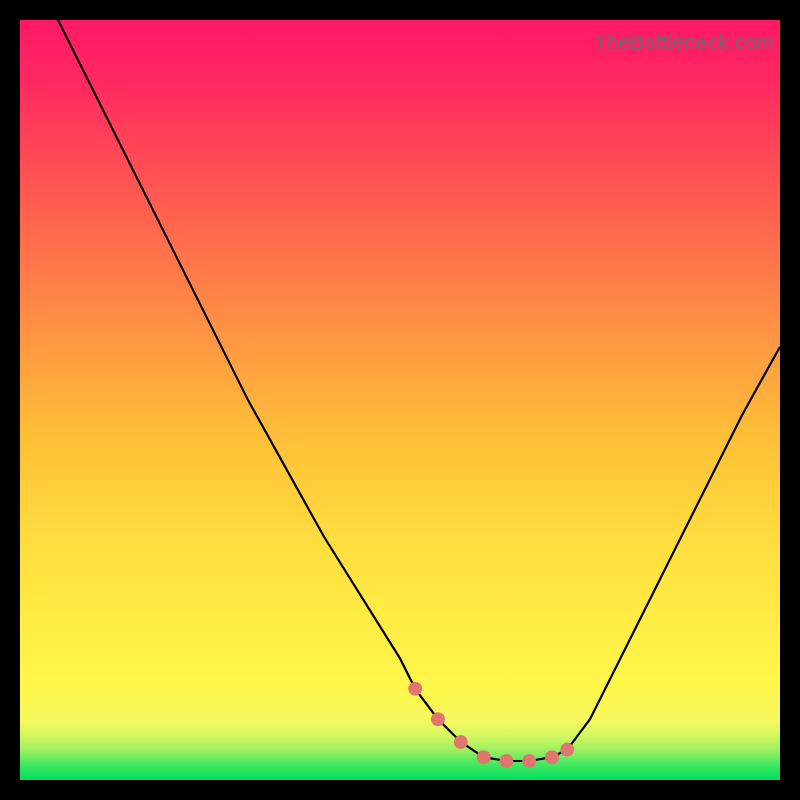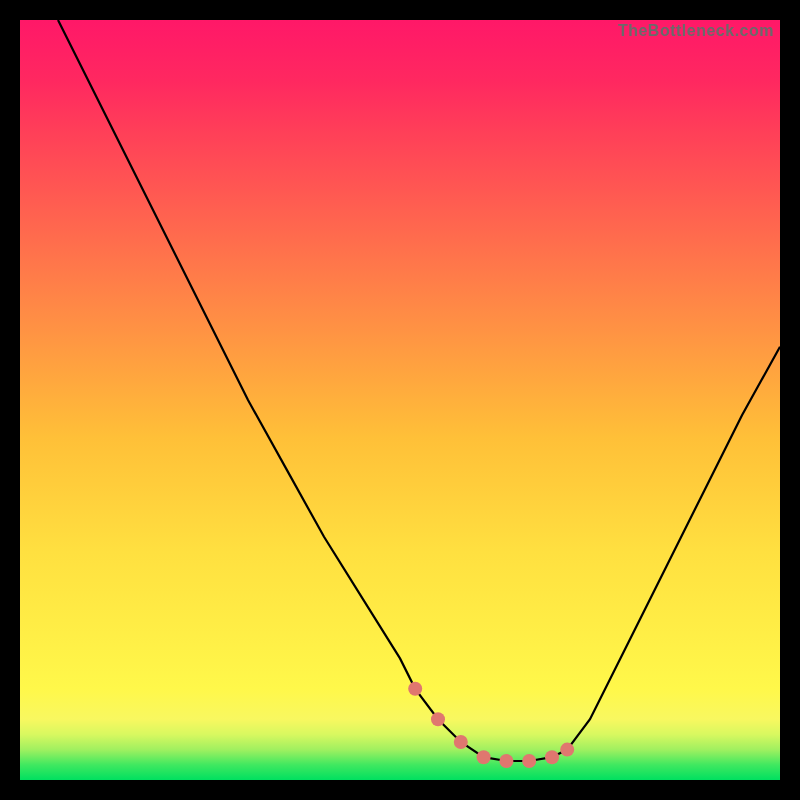--- a/index.html
+++ b/index.html
@@ -36,26 +36,26 @@
       #ffc038 45%,
       #ffa040 55%,
       #ff8048 65%,
       #ff6050 75%,
       #ff4058 85%,
       #ff2860 92%,
       #ff1868 100%);
   }
   .watermark {
     position: absolute;
-    top: 2px;
+    top: 11px;
     right: 6px;
     color: #6a6a6a;
-    font-size: 16px;
+    font-size: 20px;
     letter-spacing: 0.5px;
-    font-weight: 700;
+    font-weight: 400;
   }
   svg.curve {
     position: absolute;
     left: 0;
     top: 0;
     width: 760px;
     height: 760px;
     overflow: visible;
   }
 </style>

